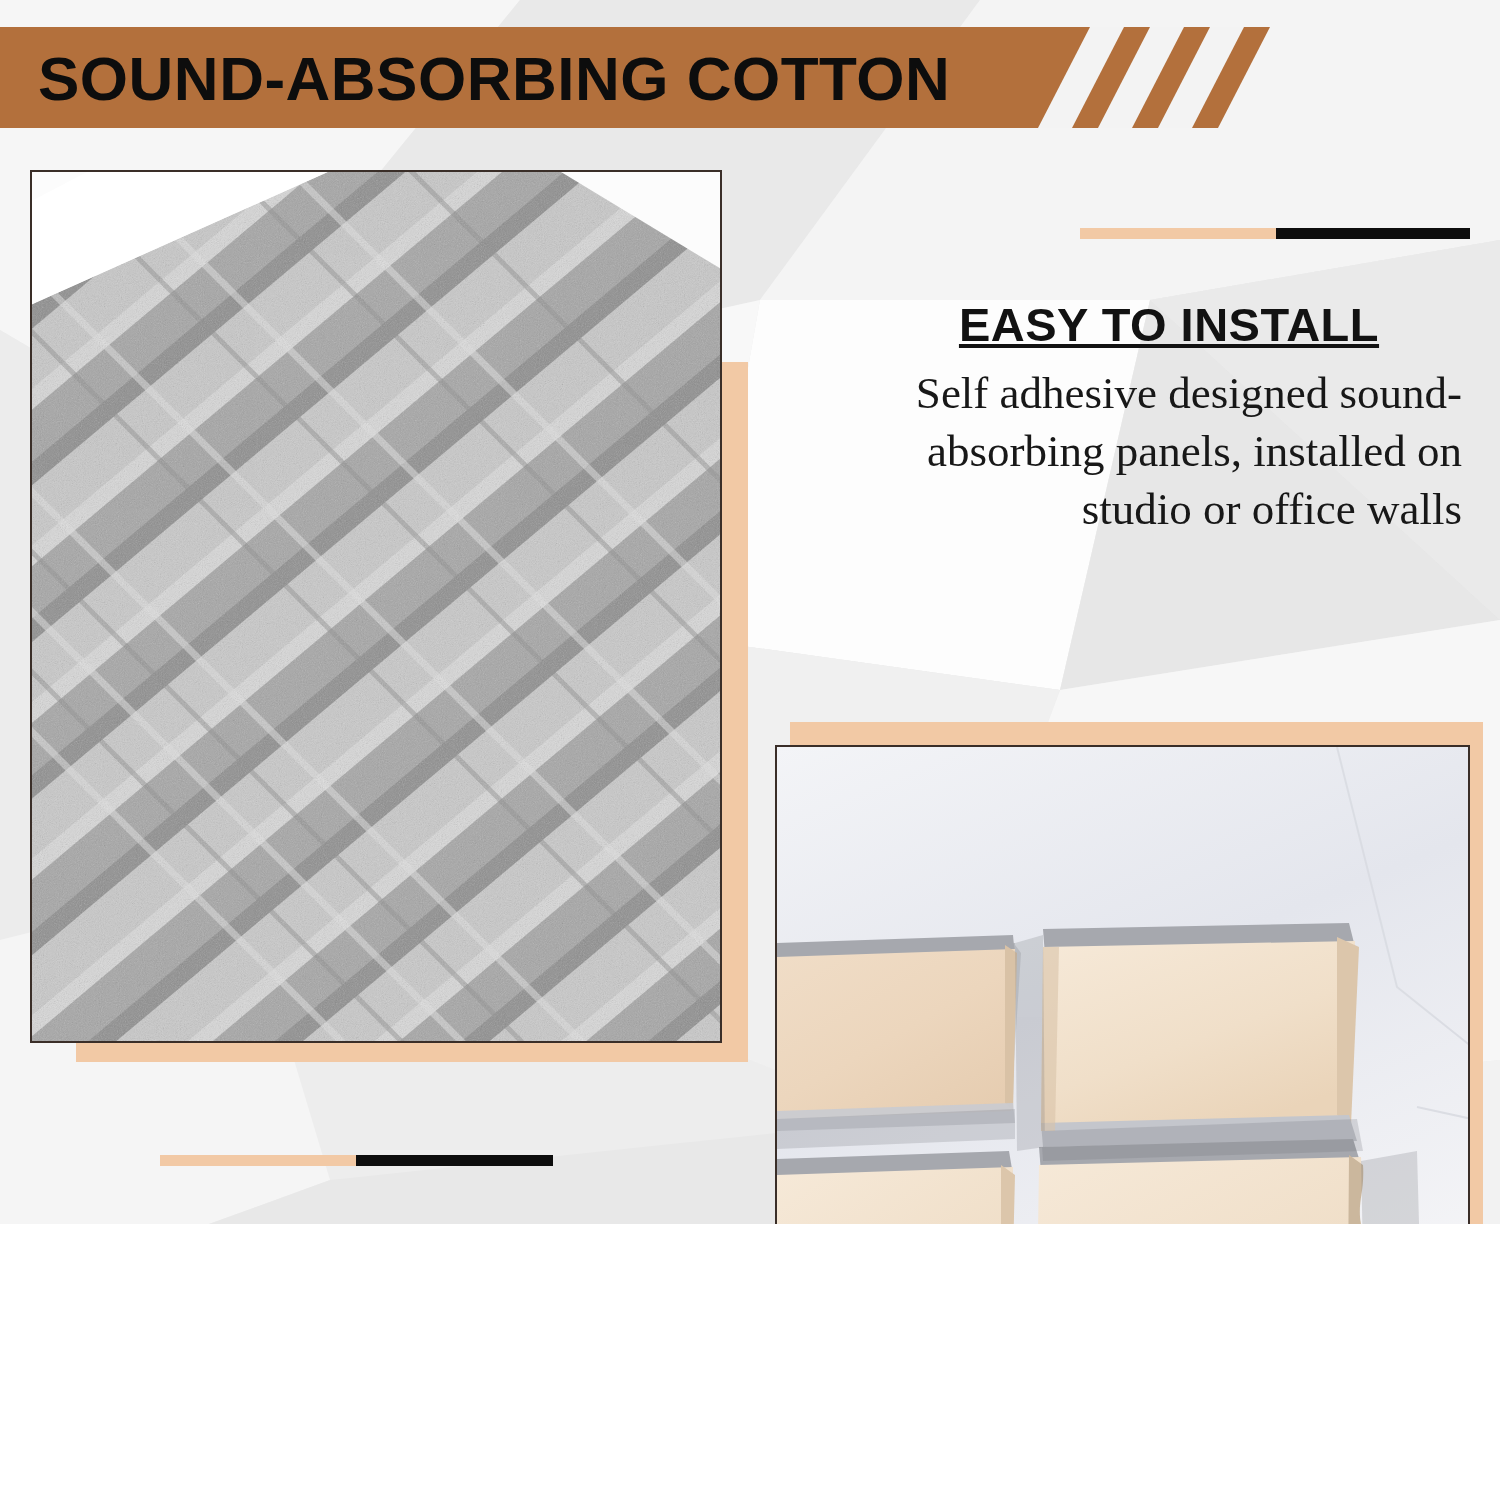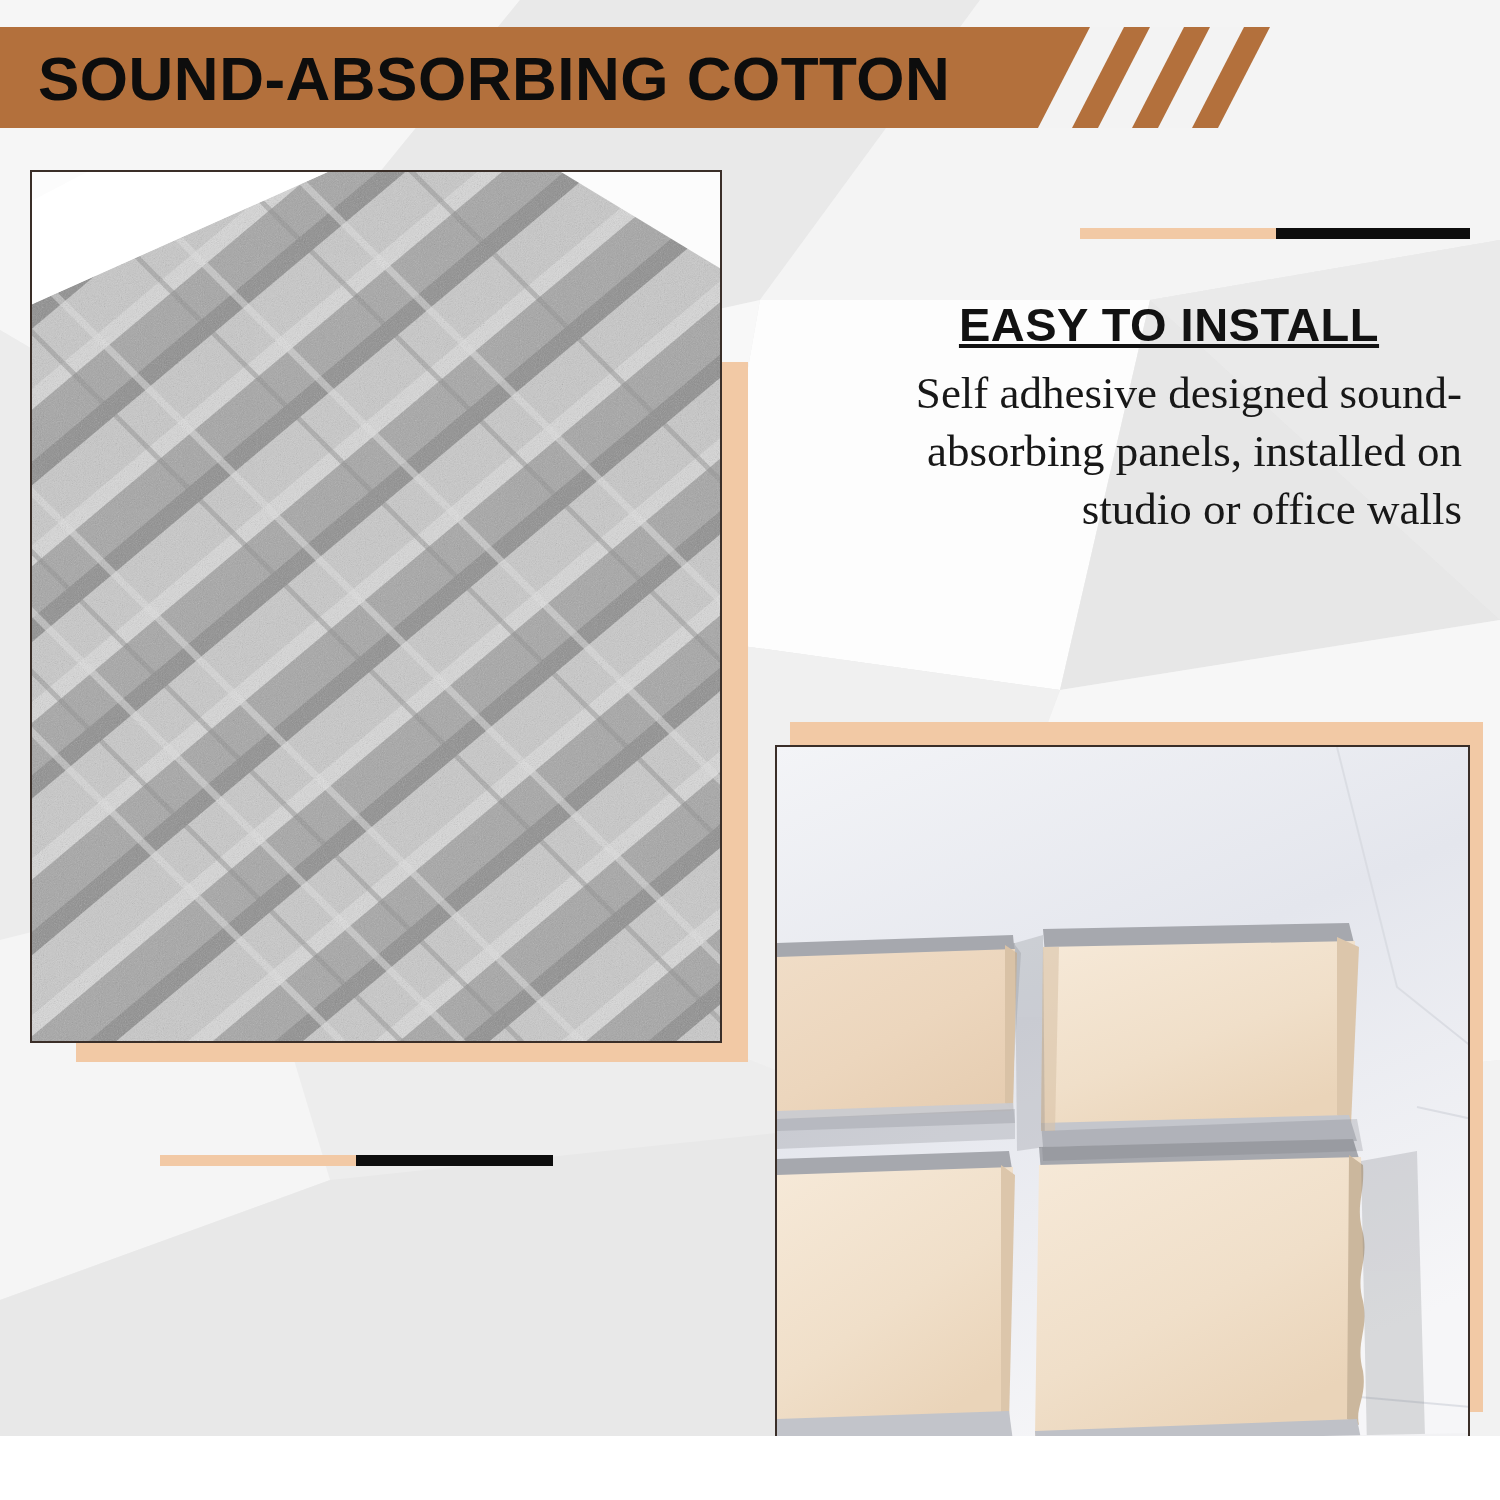--- a/index.html
+++ b/index.html
@@ -7,21 +7,21 @@
     padding: 0;
     background: #ffffff;
   }
   body {
     font-family: "Liberation Sans", sans-serif;
   }
 
   #page {
     position: relative;
     width: 1500px;
-    height: 1436px;
+    height: 1224px;
     overflow: hidden;
     background: #14b8a6;
   }
 
   
   .bg-layer {
     position: absolute;
     inset: 0;
     width: 1500px;
     height: 1500px;

